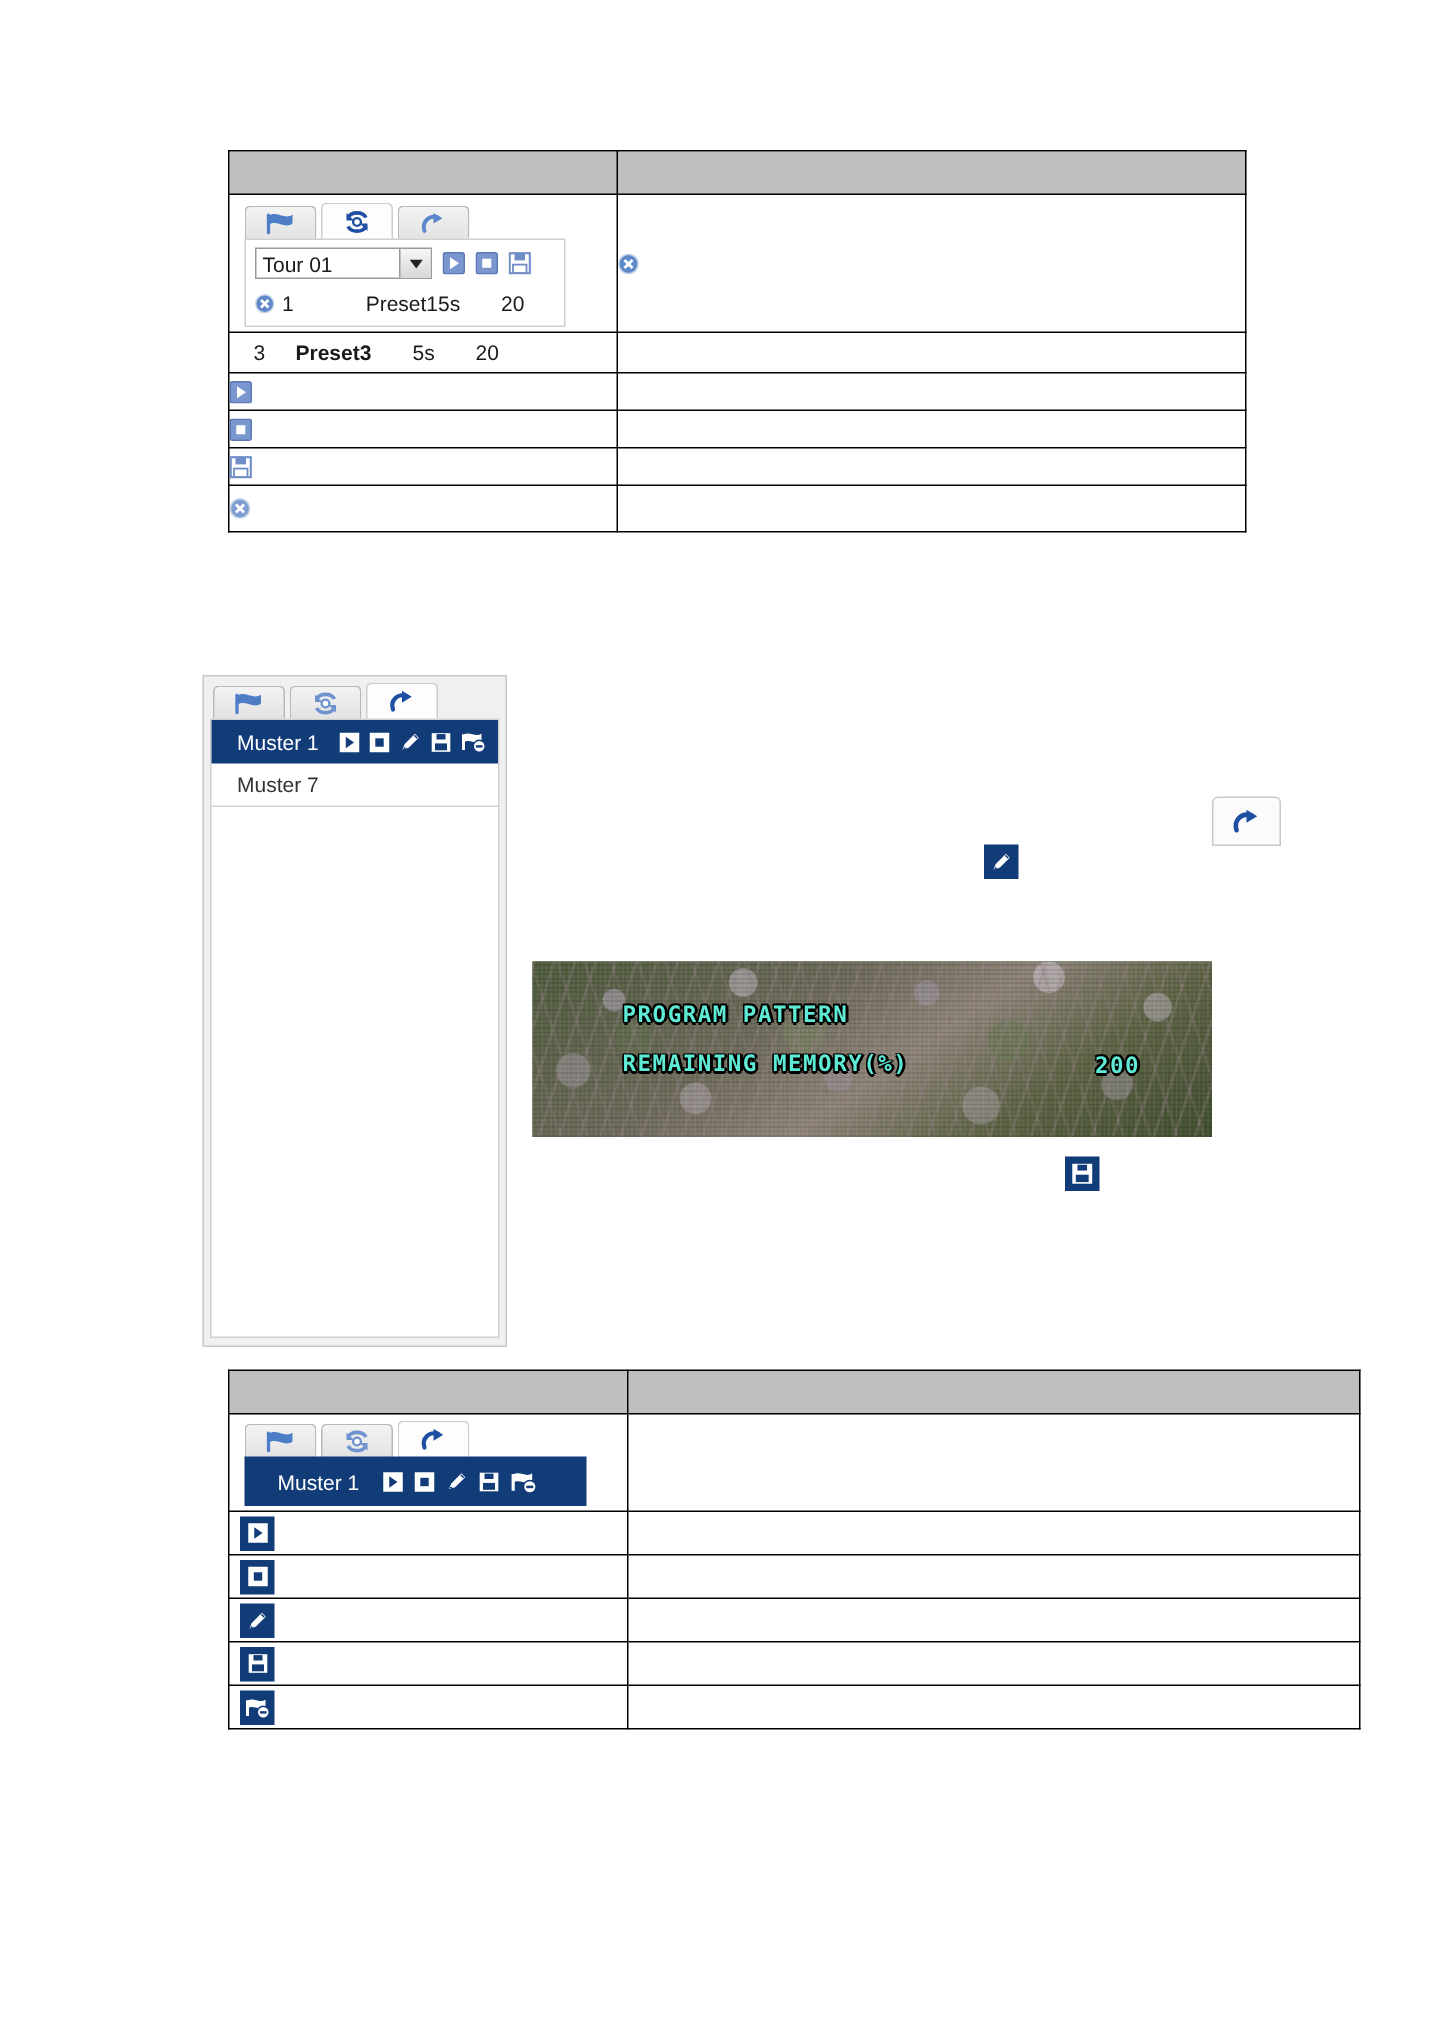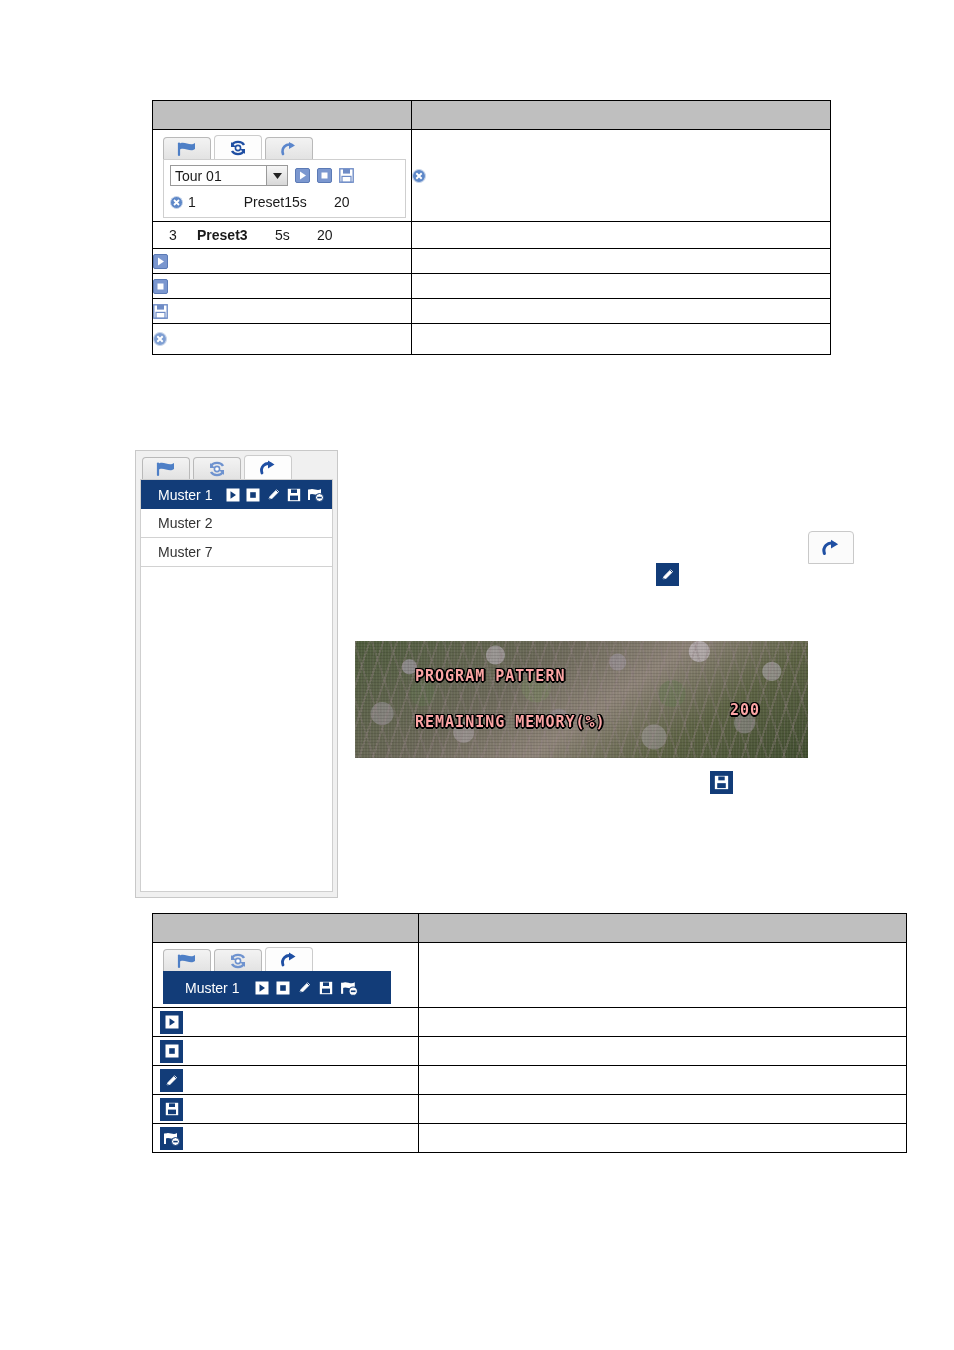--- a/index.html
+++ b/index.html
@@ -40,21 +40,21 @@
 
   .cell-icon {
     padding-left: 8px;
     height: 24px;
   }
   .cell-blank { height: 24px; }
 
   
   .widget-tour {
     position: relative;
-    width: 243px;
+    width: 214px;
     margin: 4px 0 2px 10px;
   }
   .tabstrip {
     position: relative;
     height: 26px;
     display: flex;
     align-items: flex-end;
     gap: 3px;
   }
   .tab {
@@ -234,29 +234,29 @@
     background-image:
       repeating-linear-gradient(0deg, rgba(0,0,0,0.10) 0 1px, transparent 1px 3px),
       repeating-linear-gradient(90deg, rgba(255,255,255,0.05) 0 1px, transparent 1px 3px);
   }
   .osd {
     position: absolute;
     font-family: "DejaVu Sans Mono", monospace;
     font-weight: bold;
     font-size: 15px;
     letter-spacing: 1px;
-    color: #fca5a5;
+    color: #5eead4;
     text-shadow:
       -1px -1px 0 #000, 1px -1px 0 #000,
       -1px  1px 0 #000, 1px  1px 0 #000,
        0px  2px 0 #000, 2px 0px 0 #000;
     white-space: nowrap;
   }
   #osd-line1 { left: 60px; top: 26px; }
-  #osd-line2 { left: 60px; top: 72px; }
+  #osd-line2 { left: 60px; top: 59px; }
   #osd-value { left: 375px; top: 60px; }
 
   
   .float-icon { position: absolute; }
   #float-pattern-tab {
     left: 808px; top: 531px;
     width: 46px; height: 33px;
     border: 1px solid #c9c9c9;
     border-radius: 4px 4px 0 0;
     background: #fbfbfb;
@@ -535,23 +535,20 @@
           <svg width="18" height="15" viewBox="0 0 18 15">
             <path d="M2 3 C6 0 10 5 14 2 L14 7 C10 10 6 5 2 8 Z" fill="#ffffff"></path>
             <path d="M2 2.5 L2 13" stroke="#ffffff" stroke-width="2"></path>
             <circle cx="12.5" cy="10.5" r="4" fill="#ffffff" stroke="#123c78" stroke-width="1"></circle>
             <rect x="10.3" y="9.8" width="4.4" height="1.6" fill="#123c78"></rect>
           </svg>
         </span>
       </span>
     </div>
     <div class="pat-item">
-      <span class="pat-label">Muster 2</span>
-    </div>
-    <div class="pat-item">
       <span class="pat-label">Muster 7</span>
     </div>
   </div>
 </div>
 
 <div id="camera-shot">
   <div class="foliage"></div>
   <div class="branches"></div>
   <div class="grain"></div>
   <div class="osd" id="osd-line1">PROGRAM PATTERN</div>

